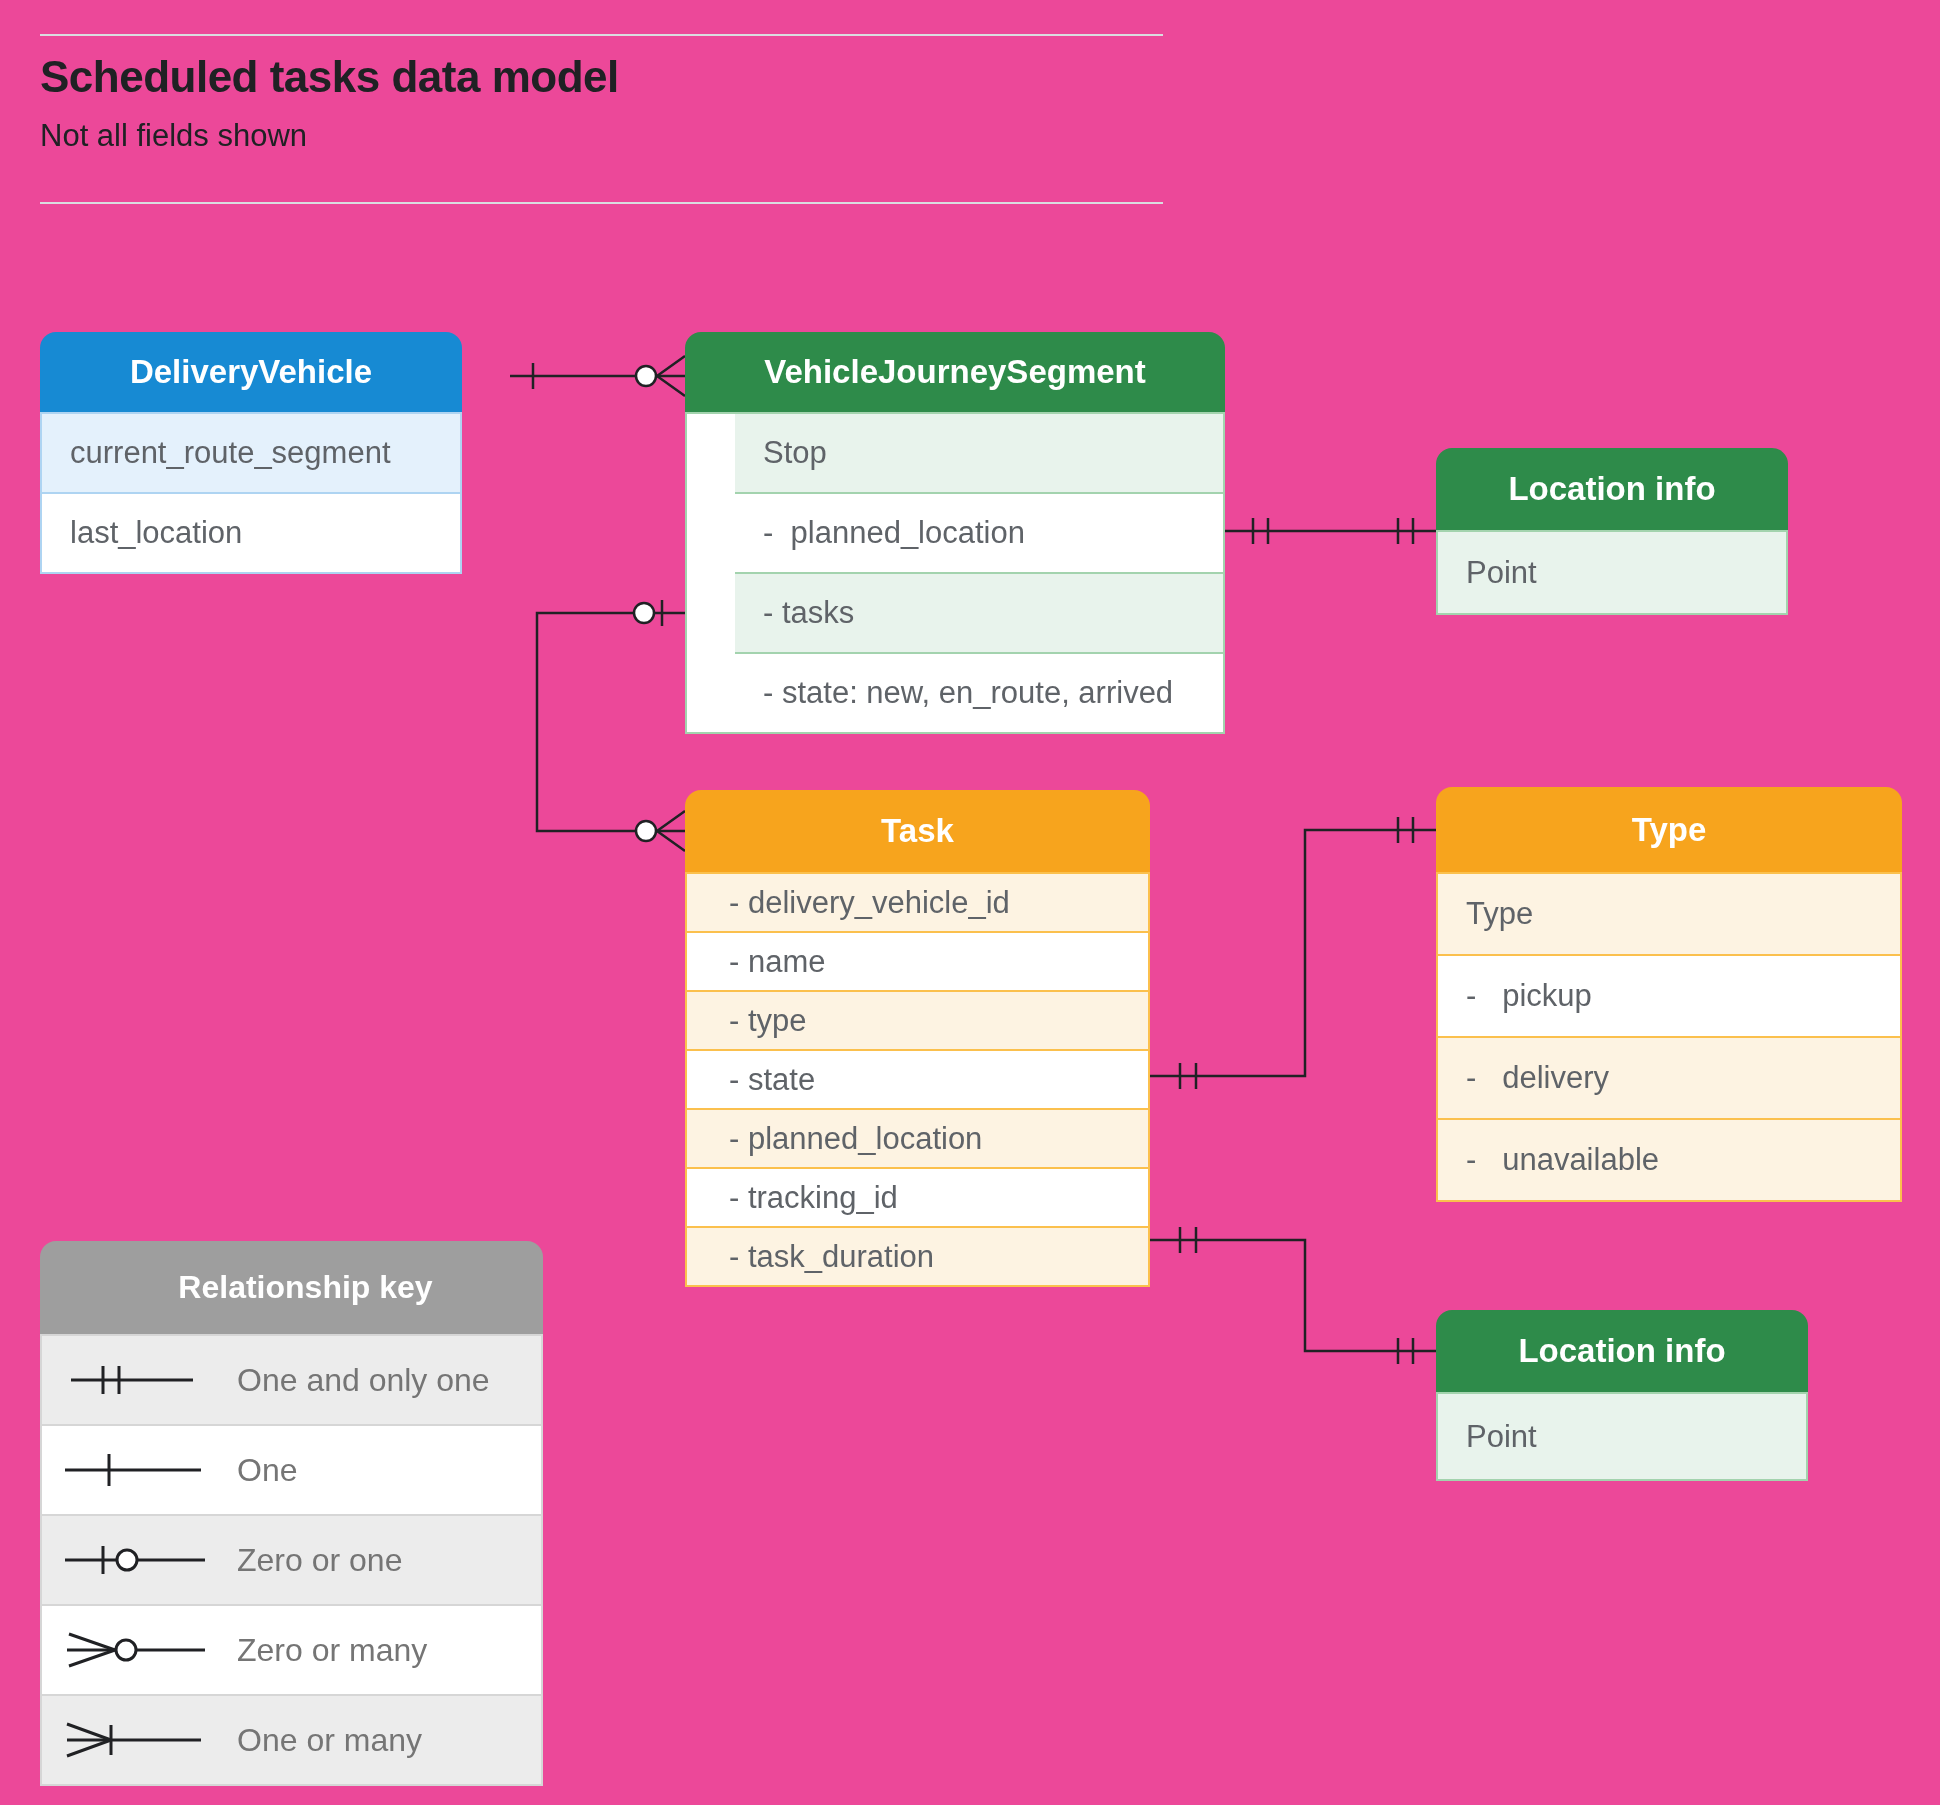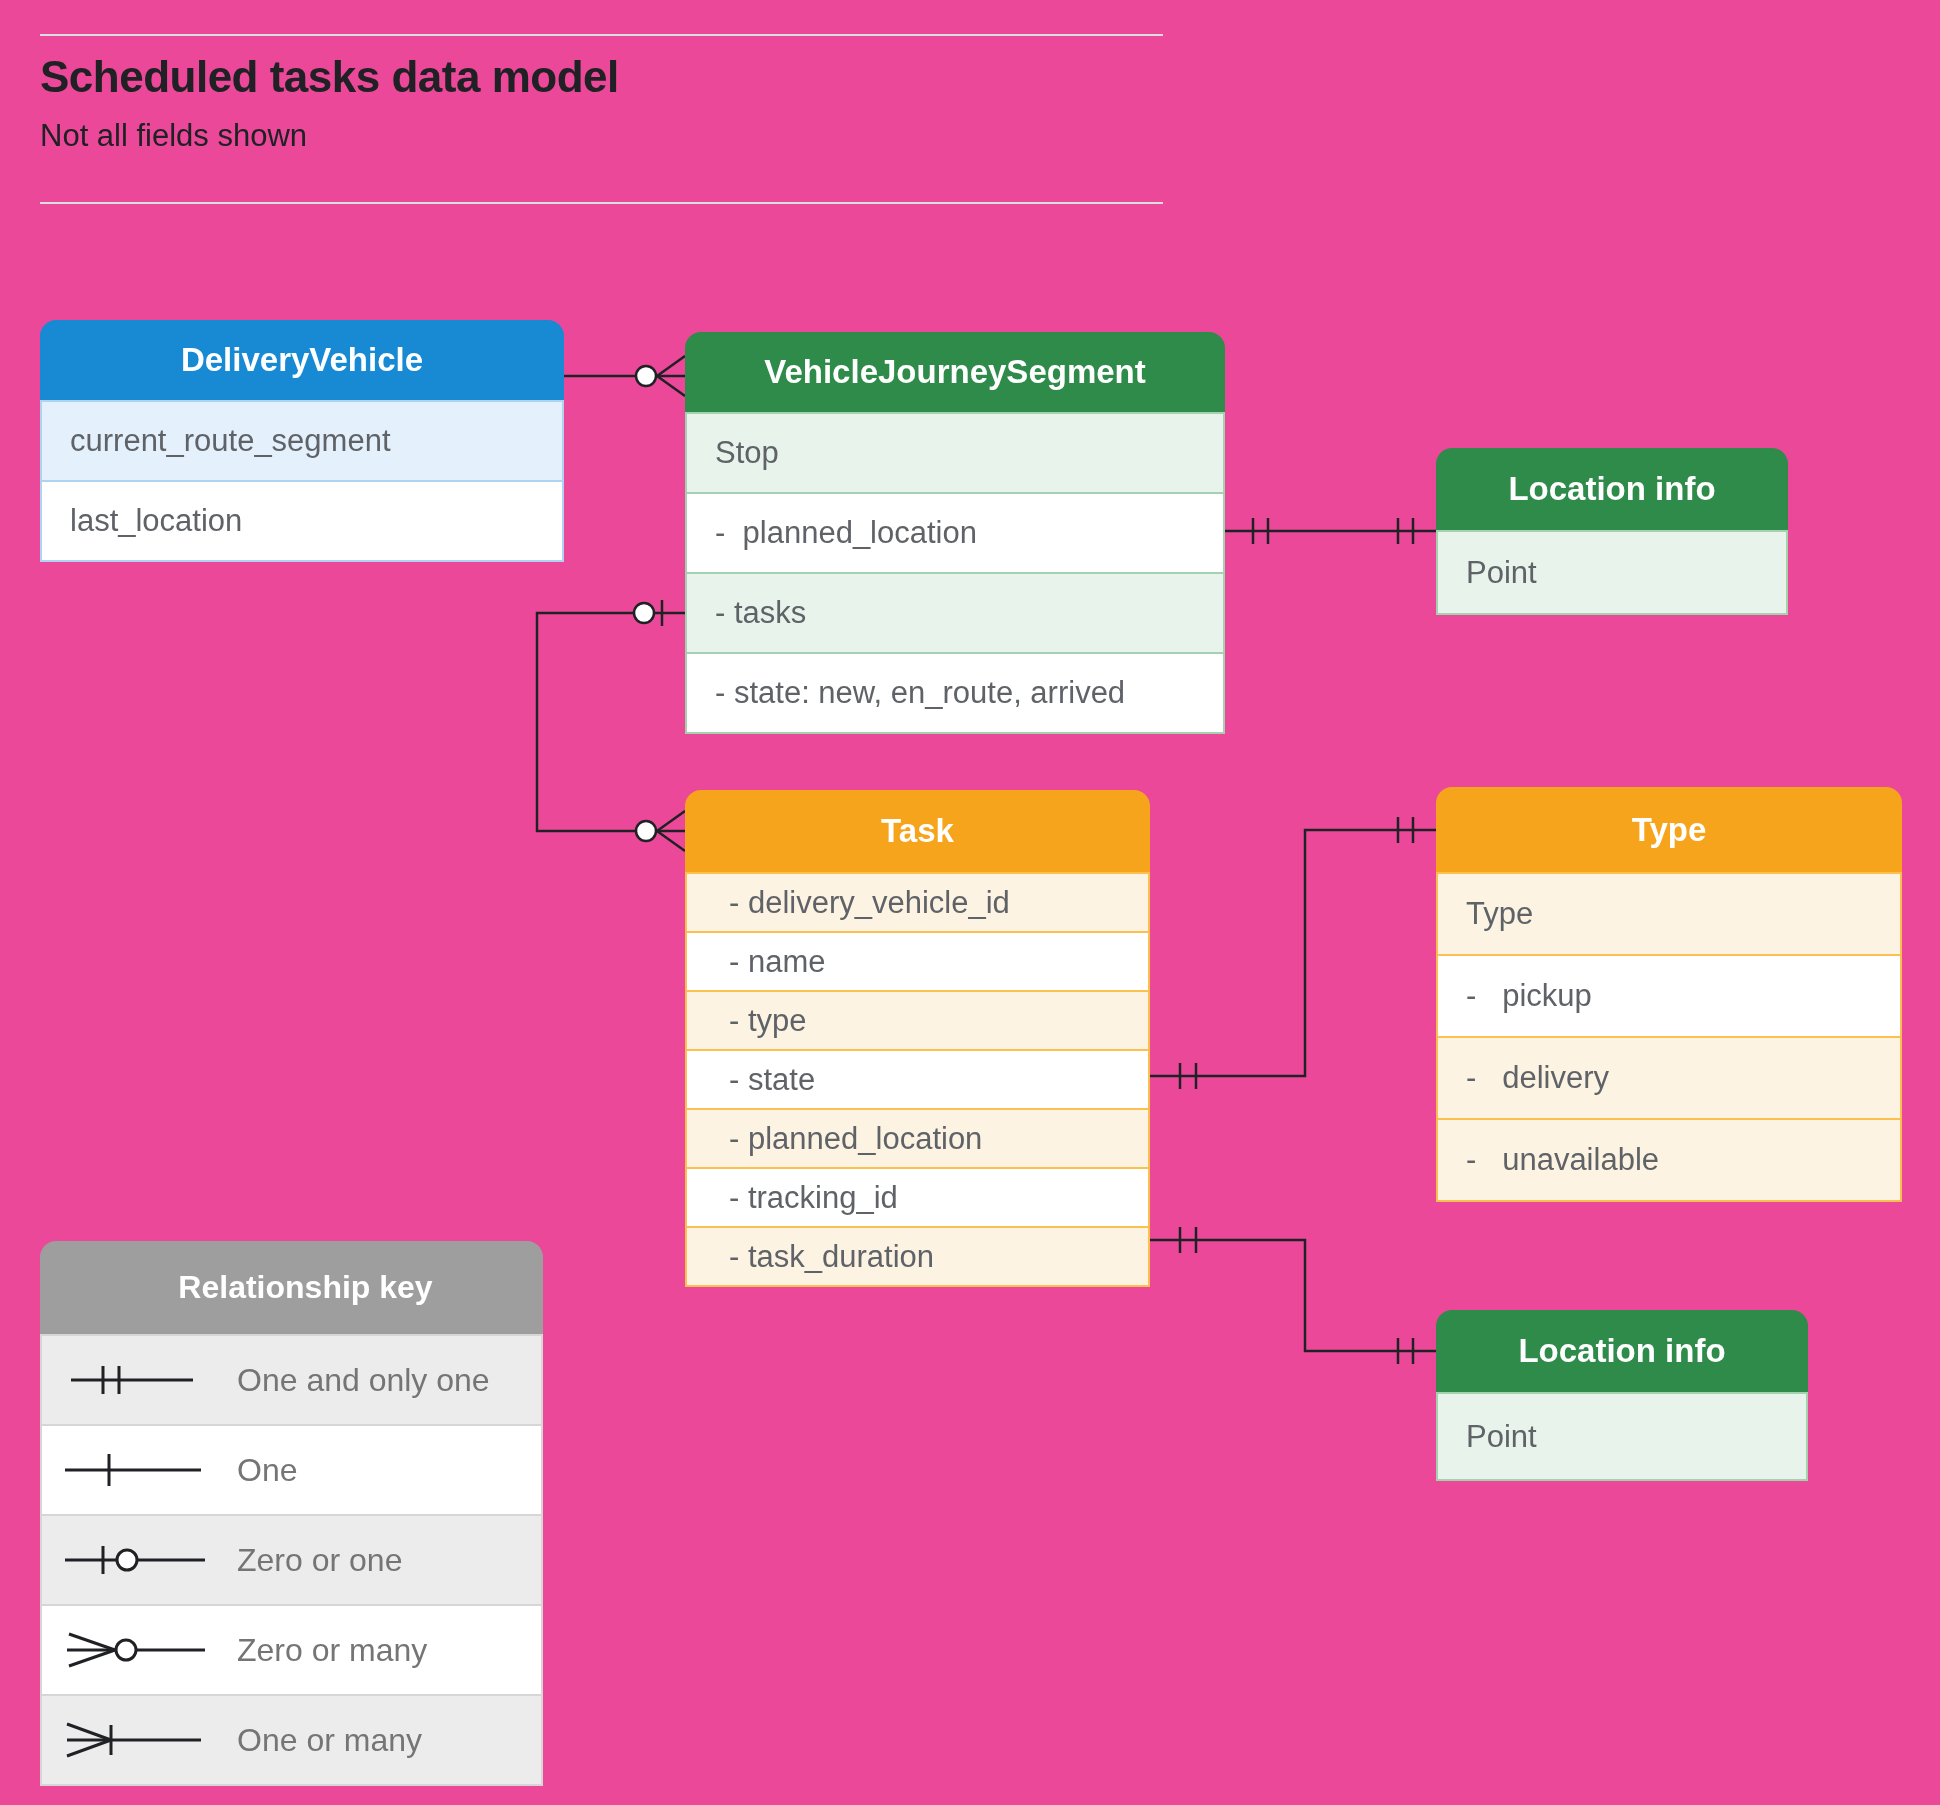--- a/index.html
+++ b/index.html
@@ -29,27 +29,27 @@
   .blue  {--bcol:var(--blue-border,#aed4f2); --tint:var(--blue-tint,#e4f1fc);}
   .blue .ehead{background:var(--blue-header,#178ad3);}
   .green {--bcol:var(--green-border,#a3d3ae);--tint:var(--green-tint,#e8f3ec);}
   .green .ehead{background:var(--green-header,#2e8b4a);}
   .orange{--bcol:var(--orange-border,#fbc04d);--tint:var(--orange-tint,#fdf3e2);}
   .orange .ehead{background:var(--orange-header,#f7a41d);}
   .gray  {--bcol:var(--gray-border,#d6d6d6); --tint:var(--gray-tint,#ececec);}
   .gray .ehead{background:var(--gray-header,#9e9e9e);}
 
   
-  #box-delivery-vehicle{left:40px;top:320px;width:524px;}
+  #box-delivery-vehicle{left:40px;top:332px;width:422px;}
   #box-delivery-vehicle .ehead{height:80px;}
   #box-delivery-vehicle .row{height:78px;}
 
   #box-vjs{left:685px;top:332px;width:540px;}
   #box-vjs .ehead{height:80px;}
-  #box-vjs .row{height:78px;}
+  #box-vjs .row{height:78px;margin-left:48px;}
 
   #box-li1{left:1436px;top:448px;width:352px;}
   #box-li1 .ehead{height:82px;}
   #box-li1 .row{height:81px;}
 
   #box-task{left:685px;top:790px;width:465px;}
   #box-task .ehead{height:82px;}
   #box-task .row{height:57px;padding-left:42px;}
 
   #box-type{left:1436px;top:787px;width:466px;}

